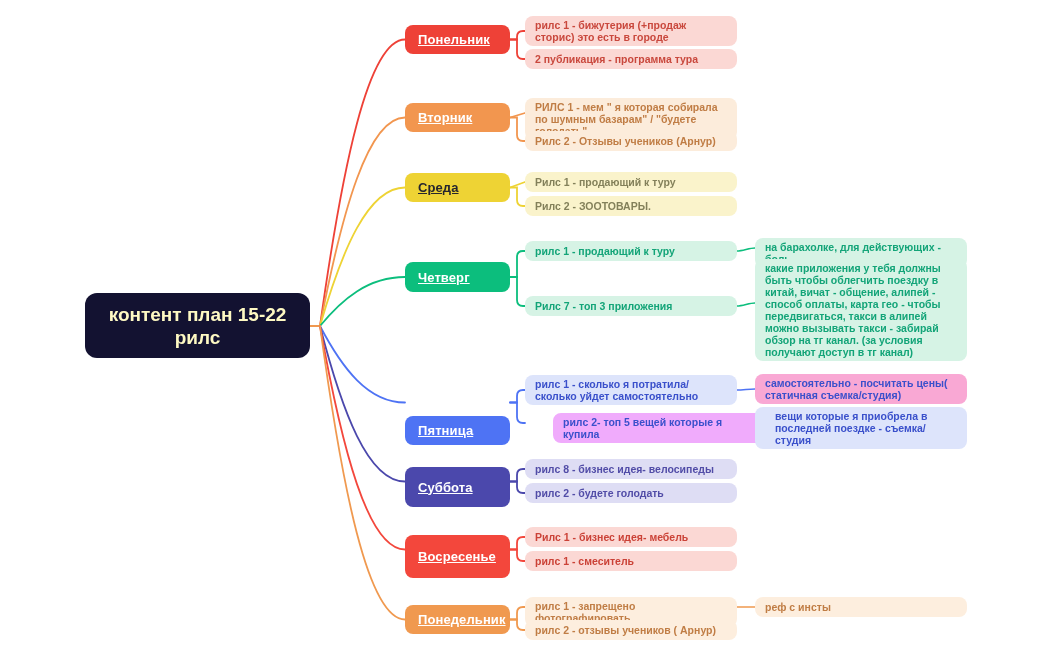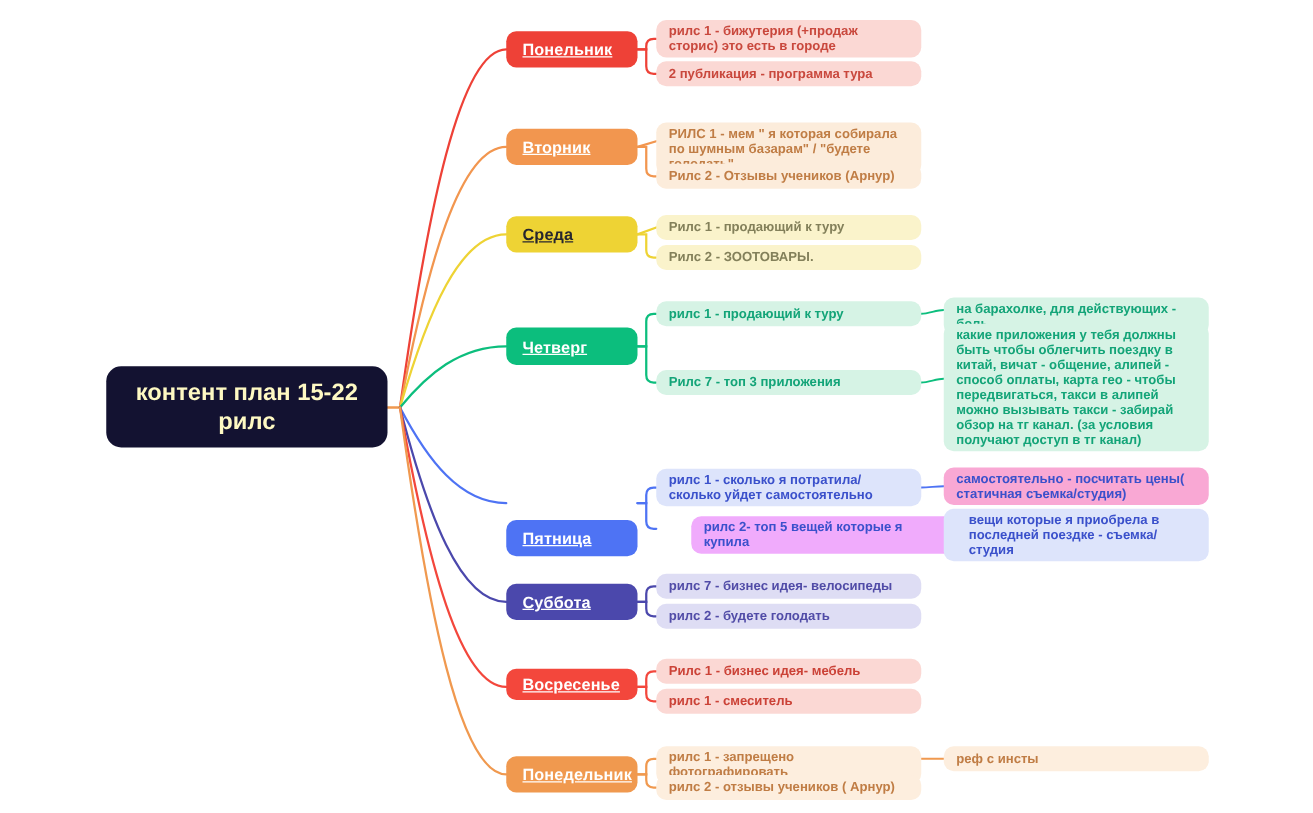--- a/index.html
+++ b/index.html
@@ -77,24 +77,24 @@
       <div class="node day-node" style="top: 262px; height: 30px; background: rgb(12, 190, 125); color: rgb(255, 255, 255);">Четверг</div>
       <div class="node leaf child" style="top: 241px; background: rgb(214, 243, 229); color: rgb(19, 164, 120);">рилс 1 - продающий к туру</div>
       <div class="node leaf grandchild" style="top: 238px; background: rgb(214, 243, 229); color: rgb(19, 164, 120);">на барахолке, для действующих - боль</div>
       <div class="node leaf child" style="top: 296px; background: rgb(214, 243, 229); color: rgb(19, 164, 120);">Рилс 7 - топ 3 приложения</div>
       <div class="node leaf grandchild" style="top: 259px; background: rgb(214, 243, 229); color: rgb(19, 164, 120);">какие приложения у тебя должны быть чтобы облегчить поездку в китай, вичат - общение, алипей - способ оплаты, карта гео - чтобы передвигаться, такси в алипей можно вызывать такси - забирай обзор на тг канал. (за условия получают доступ в тг канал)</div>
       <div class="node day-node" style="top: 388px; height: 29px; background: rgb(78, 115, 244); color: rgb(255, 255, 255); margin-top: 28px;">Пятница</div>
       <div class="node leaf child" style="top: 375px; background: rgb(221, 228, 251); color: rgb(58, 80, 203);">рилс 1 - сколько я потратила/ сколько уйдет самостоятельно</div>
       <div class="node leaf grandchild" style="top: 374px; background: #f9a8d4; color: rgb(58, 80, 203);">самостоятельно - посчитать цены( статичная съемка/студия)</div>
       <div class="node leaf child" style="top: 413px; background: #f0abfc; color: rgb(58, 80, 203); margin-left: 28px;">рилс 2- топ 5 вещей которые я купила</div>
       <div class="node leaf grandchild" style="top: 407px; background: rgb(221, 228, 251); color: rgb(58, 80, 203); padding-left: 20px;">вещи которые я приобрела в последней поездке - съемка/ студия</div>
-      <div class="node day-node" style="top: 467px; height: 29px; background: rgb(75, 72, 172); color: rgb(255, 255, 255);">Суббота</div>
-      <div class="node leaf child" style="top: 459px; background: rgb(222, 221, 244); color: rgb(81, 76, 167);">рилс 7 - бизнес идея- велосипеды</div>
+      <div class="node day-node" style="top: 467px; height: 40px; background: rgb(75, 72, 172); color: rgb(255, 255, 255);">Суббота</div>
+      <div class="node leaf child" style="top: 459px; background: rgb(222, 221, 244); color: rgb(81, 76, 167);">рилс 8 - бизнес идея- велосипеды</div>
       <div class="node leaf child" style="top: 483px; background: rgb(222, 221, 244); color: rgb(81, 76, 167);">рилс 2 - будете голодать</div>
-      <div class="node day-node" style="top: 535px; height: 25px; background: rgb(243, 71, 60); color: rgb(255, 255, 255);">Восресенье</div>
+      <div class="node day-node" style="top: 535px; height: 43px; background: rgb(243, 71, 60); color: rgb(255, 255, 255);">Восресенье</div>
       <div class="node leaf child" style="top: 527px; background: rgb(251, 216, 212); color: rgb(203, 66, 55);">Рилс 1 - бизнес идея- мебель</div>
       <div class="node leaf child" style="top: 551px; background: rgb(251, 216, 212); color: rgb(203, 66, 55);">рилс 1 - смеситель</div>
       <div class="node day-node" style="top: 605px; height: 29px; background: rgb(240, 153, 79); color: rgb(255, 255, 255); text-align: right;">Понедельник</div>
       <div class="node leaf child" style="top: 597px; background: rgb(253, 238, 222); color: rgb(192, 125, 69);">рилс 1 - запрещено фотографировать</div>
       <div class="node leaf grandchild" style="top: 597px; background: rgb(253, 238, 222); color: rgb(192, 125, 69);">реф с инсты</div>
       <div class="node leaf child" style="top: 620px; background: rgb(253, 238, 222); color: rgb(192, 125, 69);">рилс 2 - отзывы учеников ( Арнур)</div>
     </div>
 </div>
 
 </body></html>

